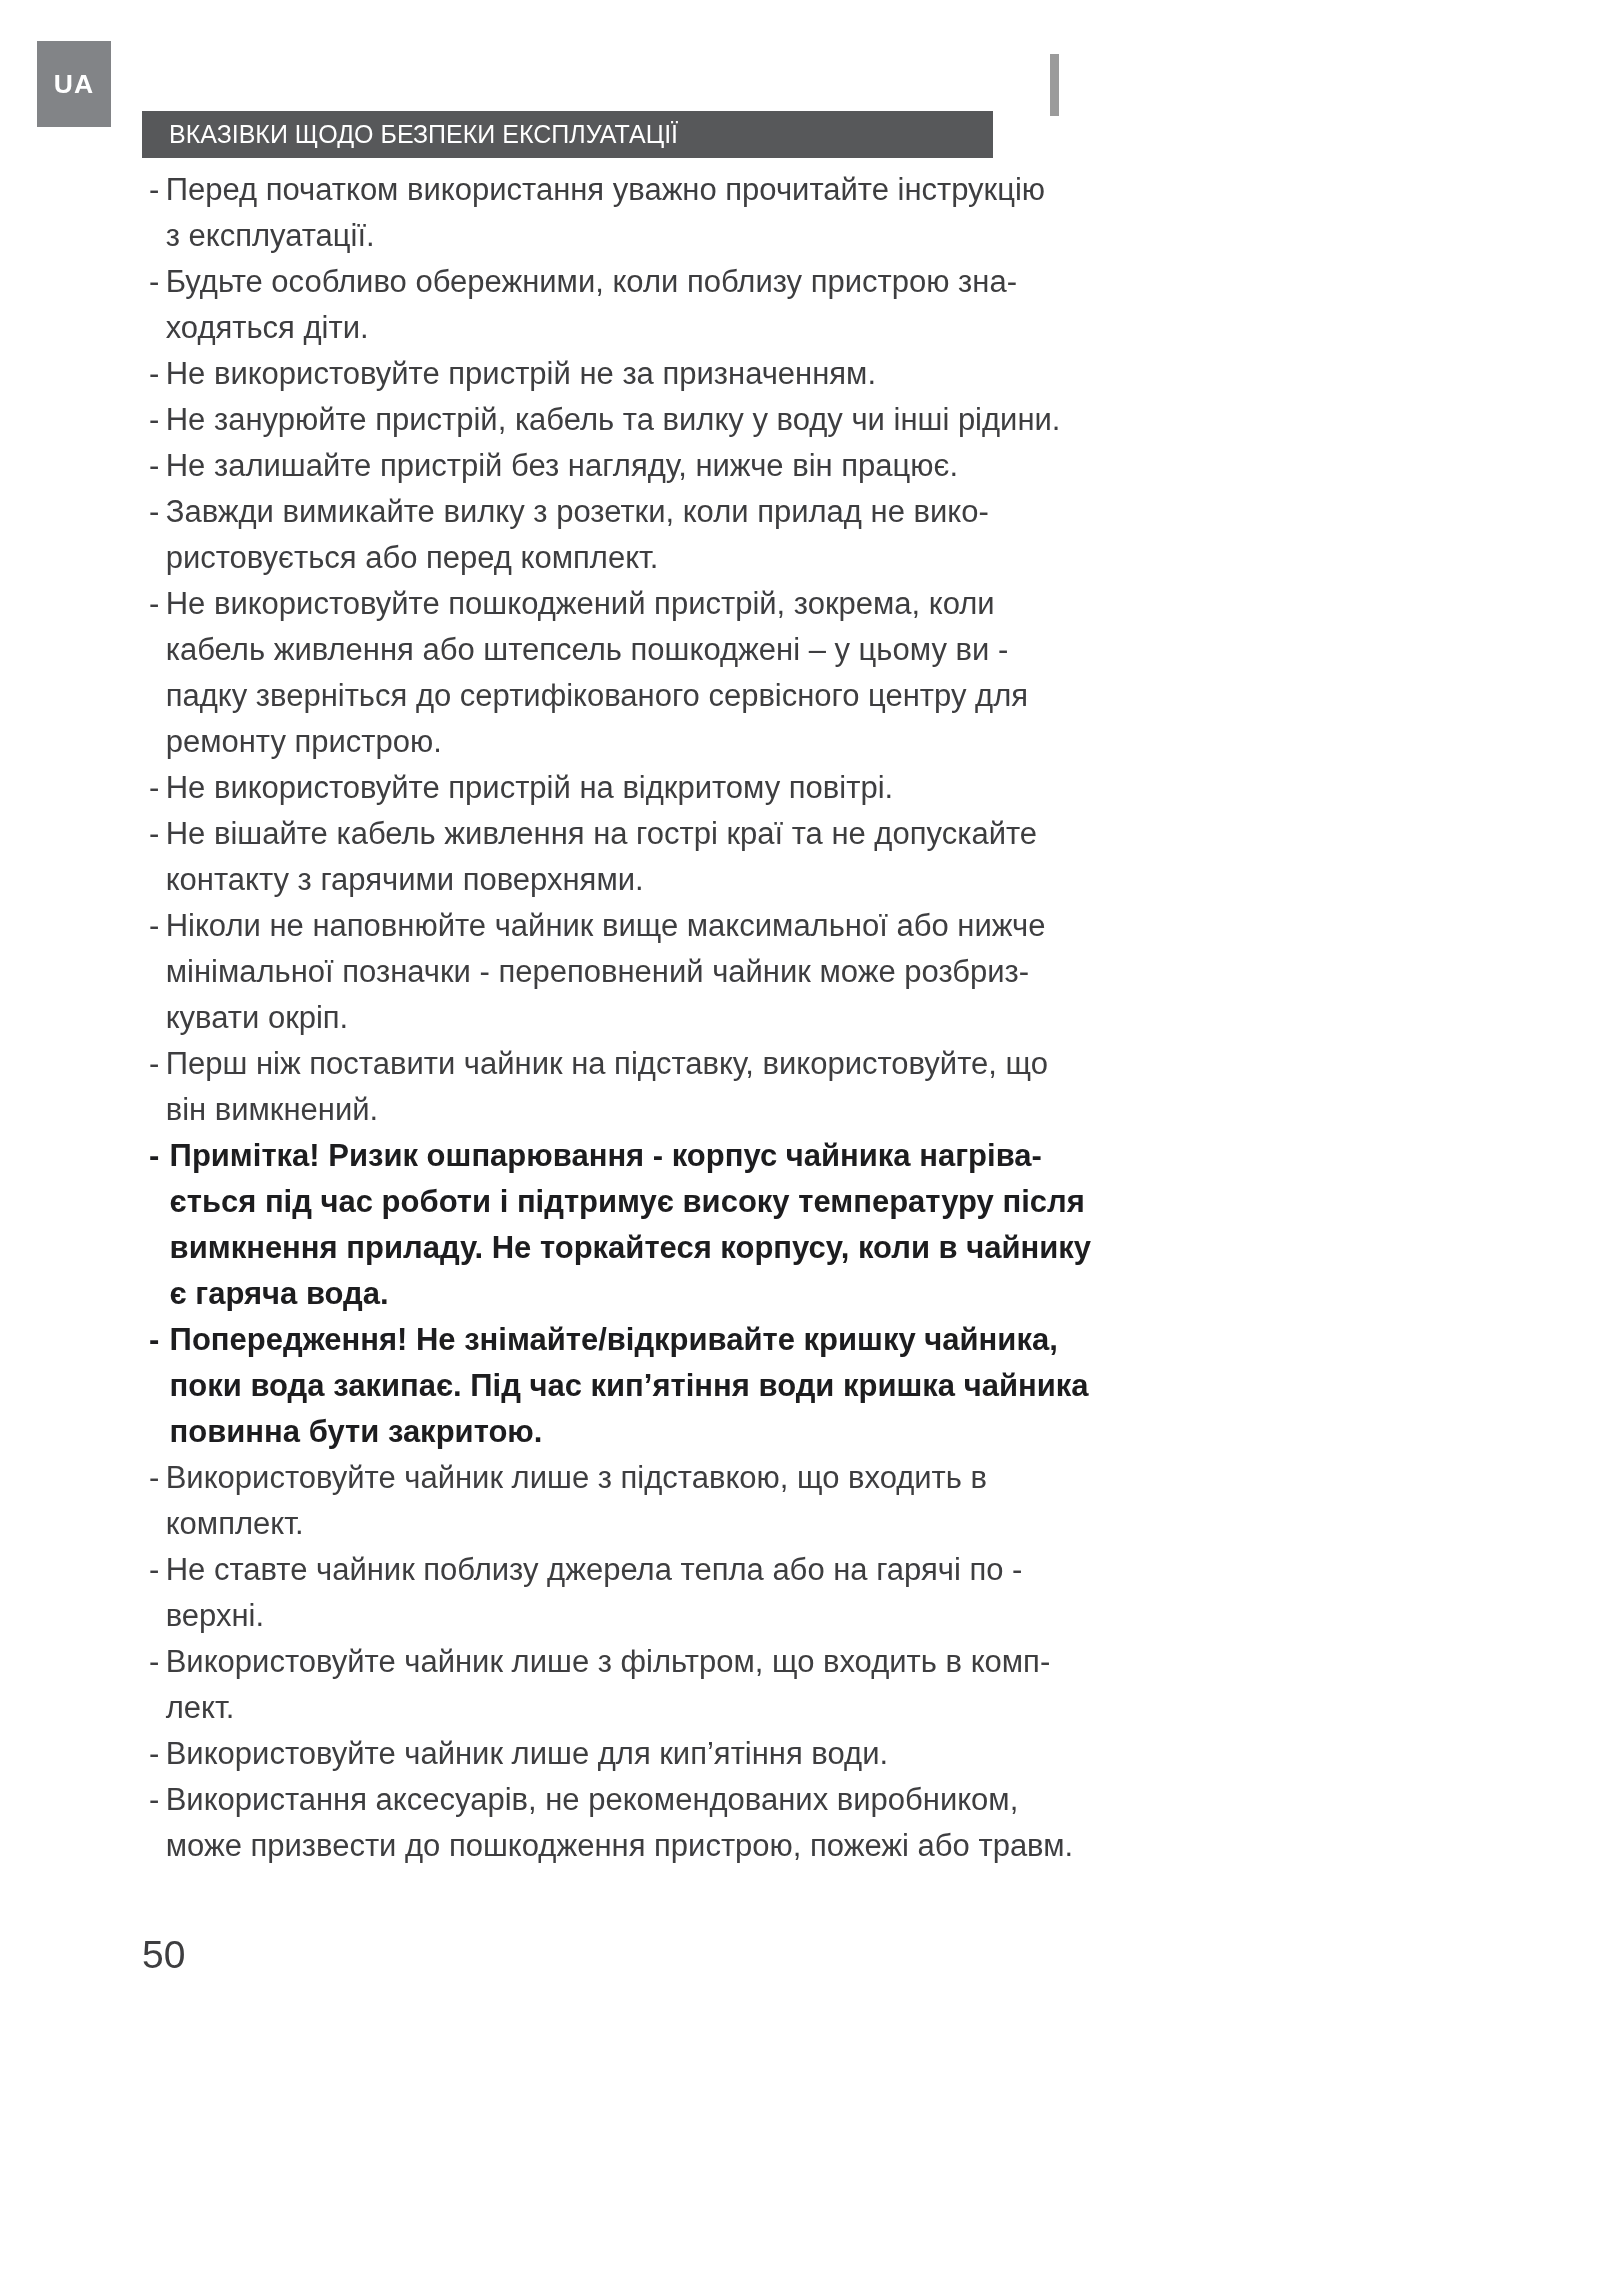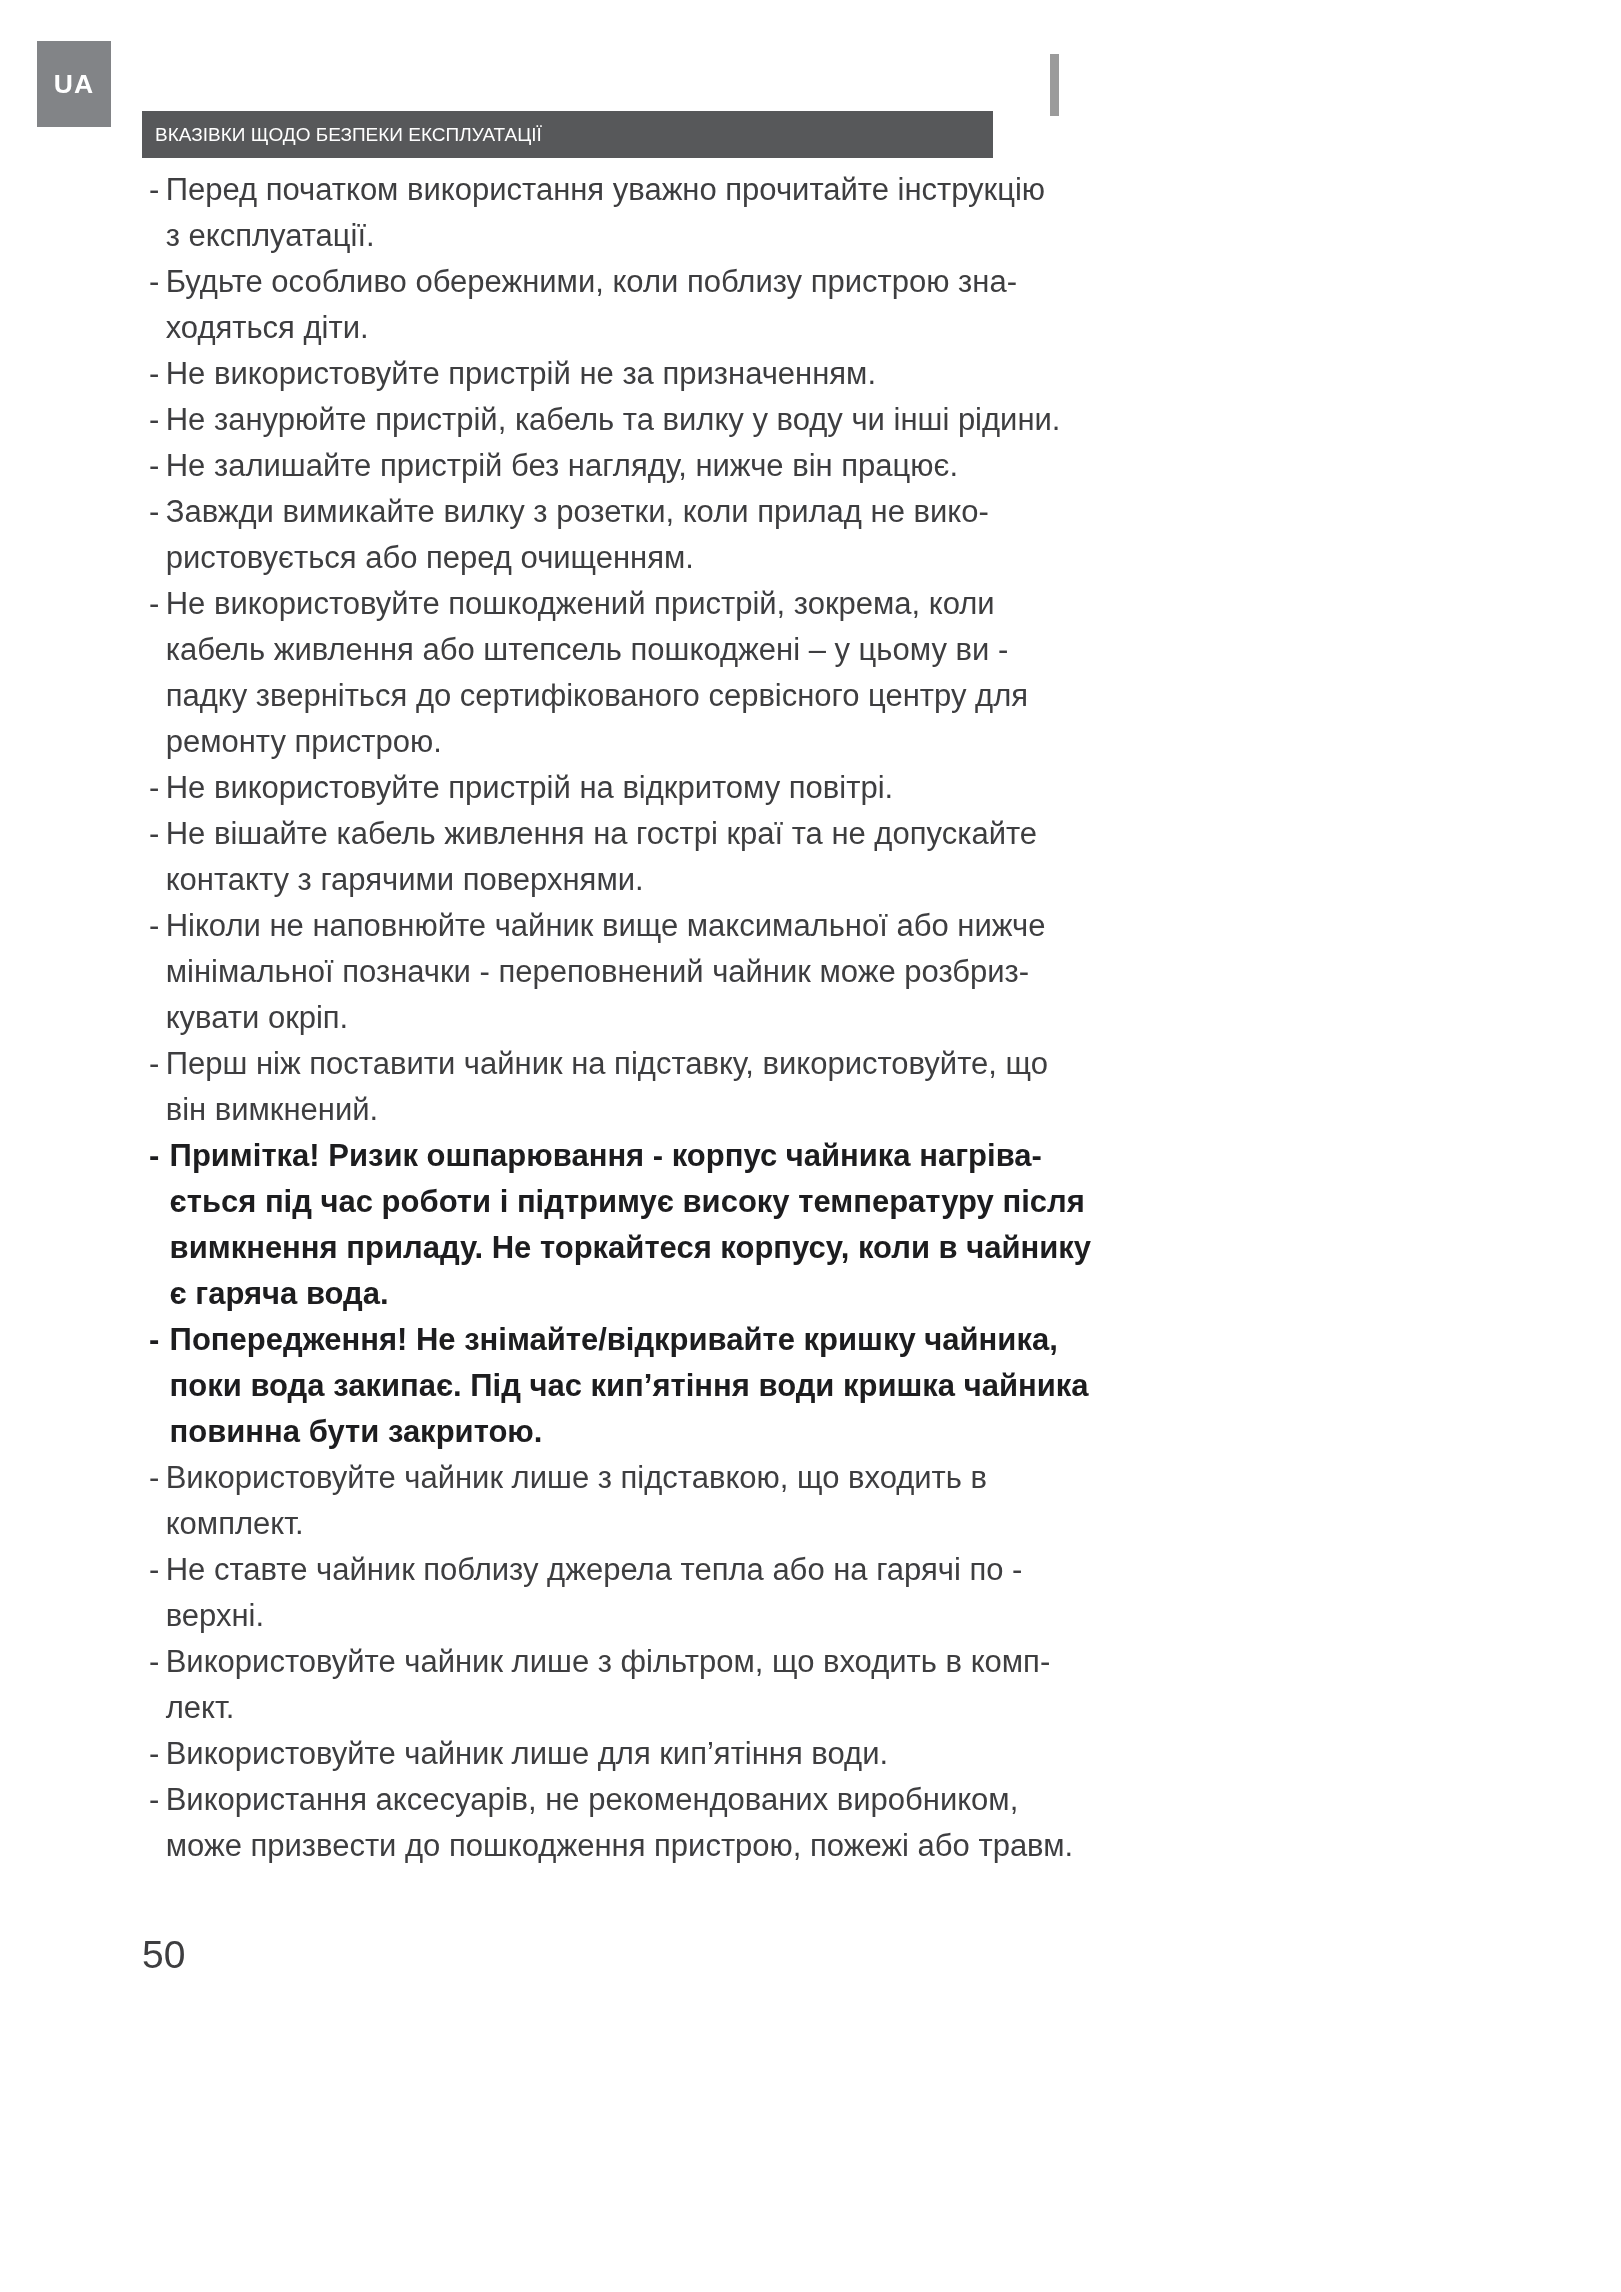--- a/index.html
+++ b/index.html
@@ -43,23 +43,23 @@
     background: var(--mark-color);
   }
   .header-bar {
     position: absolute;
     left: 142px;
     top: 111px;
     width: 851px;
     height: 47px;
     background: var(--header-bg);
     color: #ffffff;
-    font-size: 19px;
+    font-size: 25px;
     line-height: 47px;
-    padding-left: 13px;
+    padding-left: 27px;
     white-space: nowrap;
     font-weight: 400;
   }
   .content {
     position: absolute;
     left: 149px;
     top: 167px;
     width: 961px;
     color: var(--body-text);
     font-size: 31px;
@@ -122,21 +122,21 @@
   </div>
 
   <div class="item">
     <span class="dash">-</span>
     <span class="text">Не залишайте пристрій без нагляду, нижче він працює.</span>
   </div>
 
   <div class="item">
     <span class="dash">-</span>
     <span class="text">Завжди вимикайте вилку з розетки, коли прилад не вико-
-ристовується або перед очищенням.</span>
+ристовується або перед комплект.</span>
   </div>
 
   <div class="item">
     <span class="dash">-</span>
     <span class="text">Не використовуйте пошкоджений пристрій, зокрема, коли
 кабель живлення або штепсель пошкоджені – у цьому ви  -
 падку зверніться до сертифікованого сервісного центру для
 ремонту пристрою.</span>
   </div>
 

